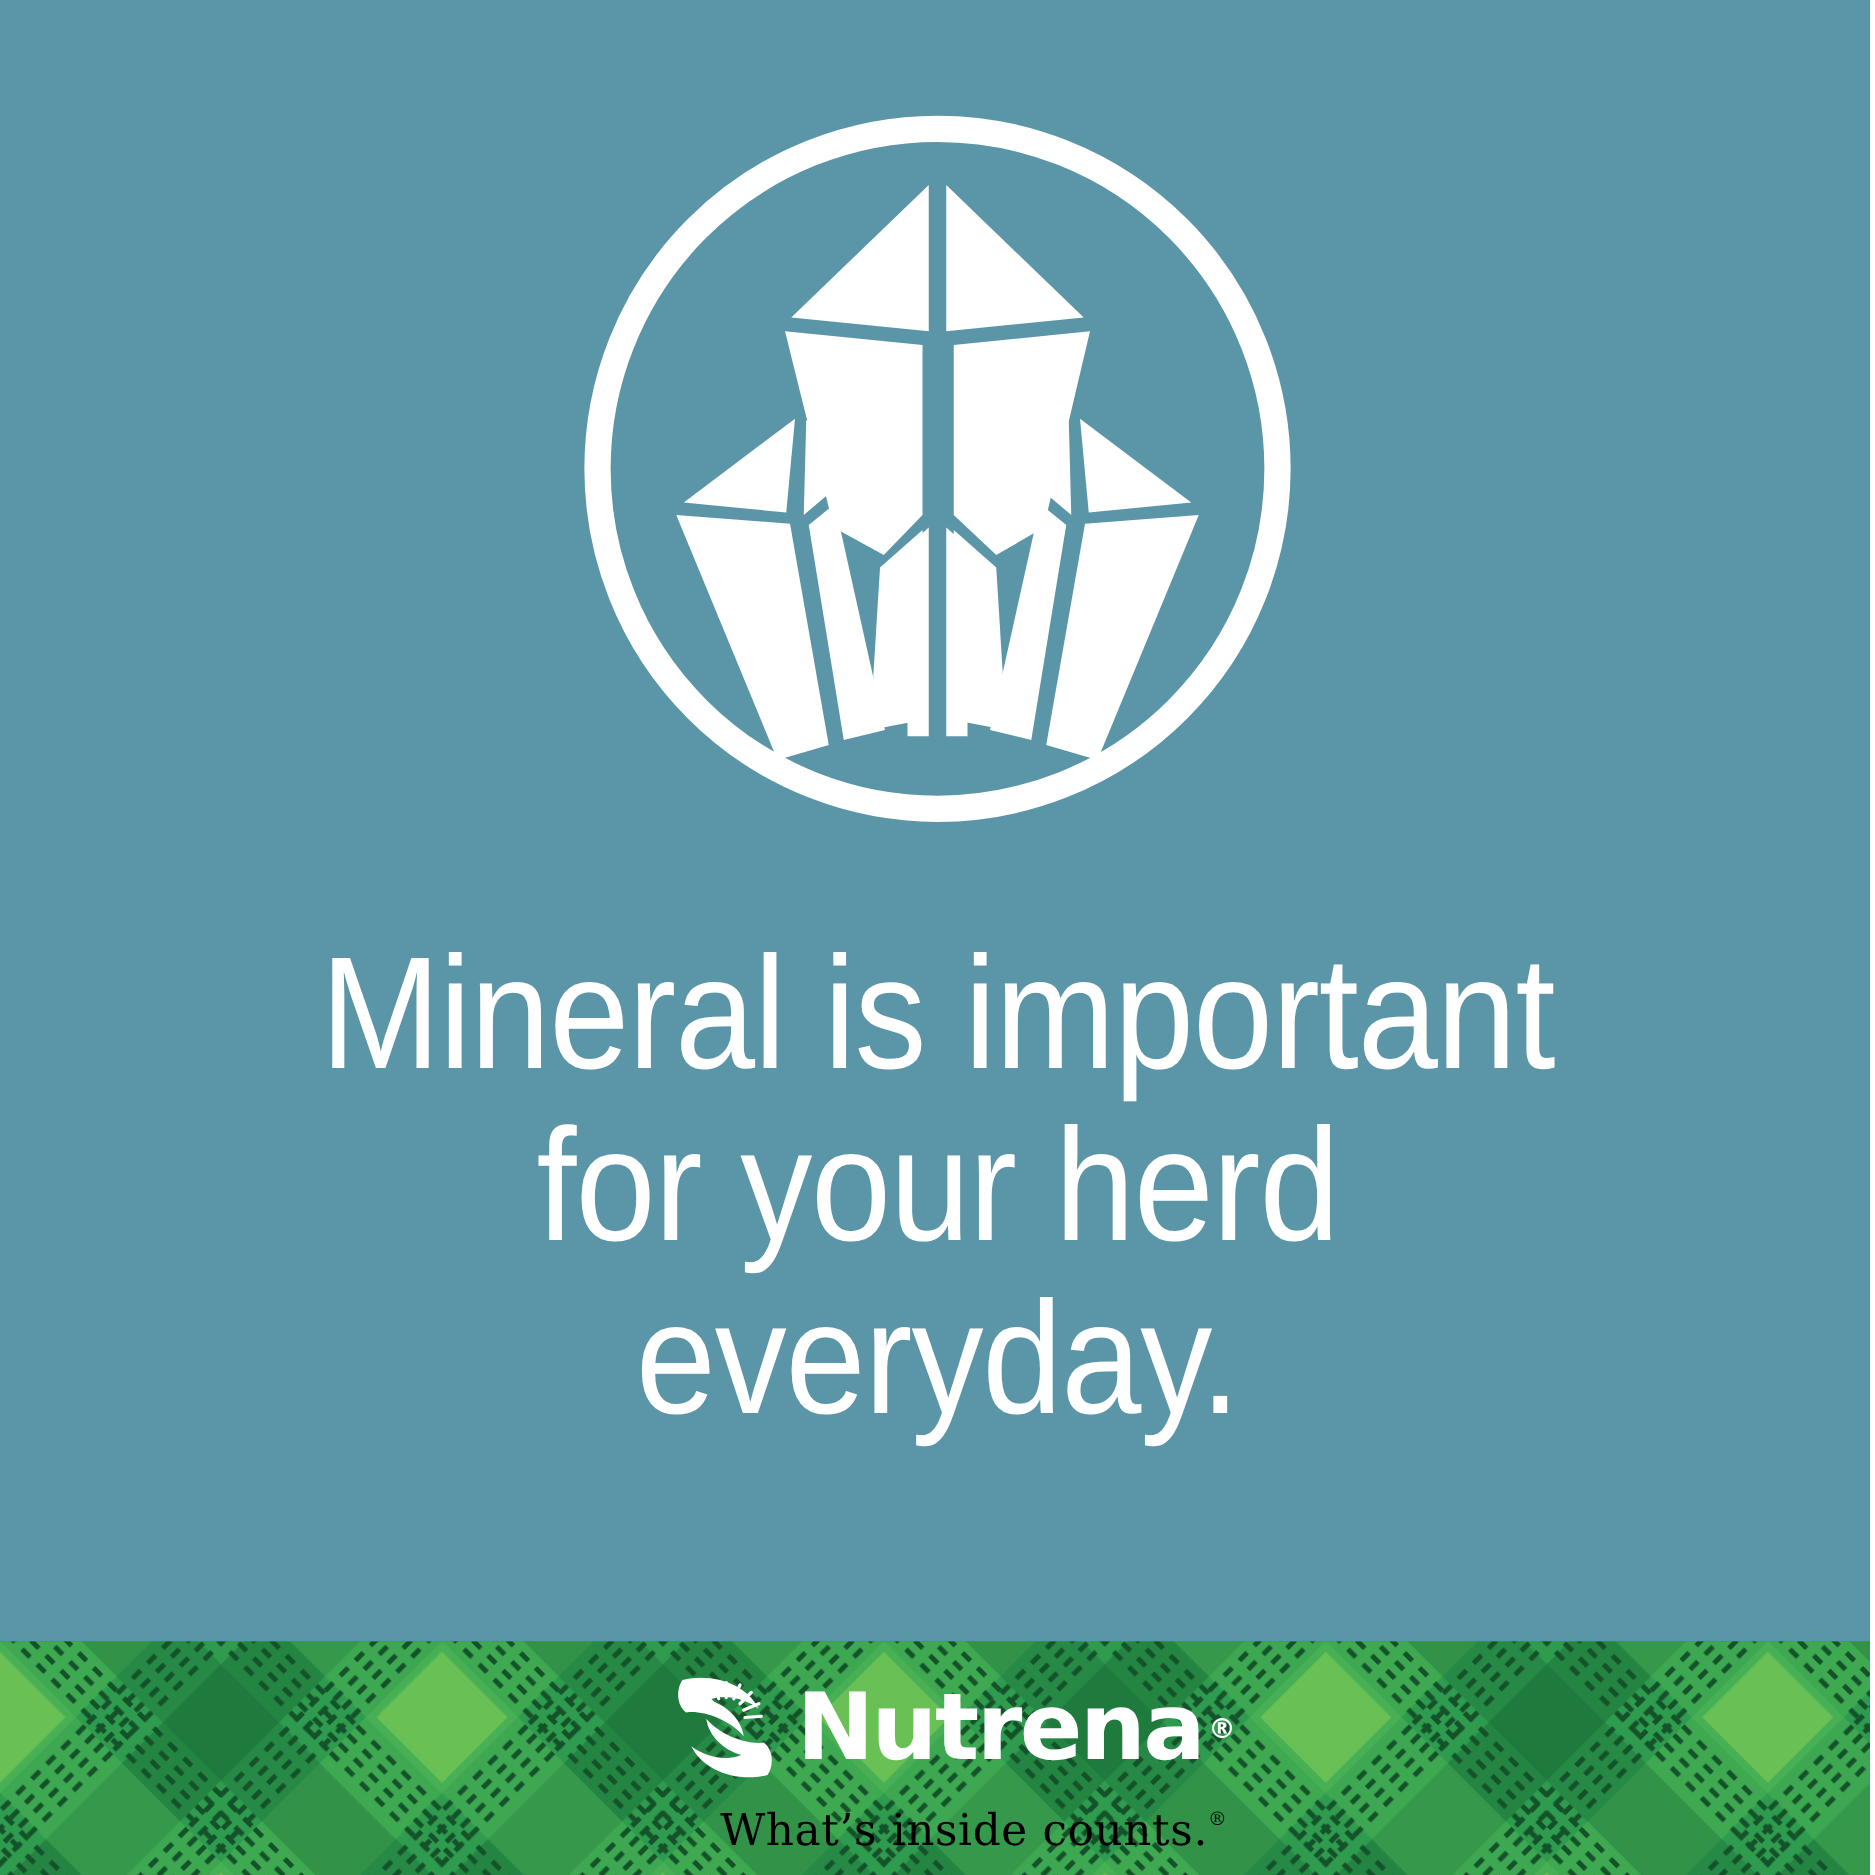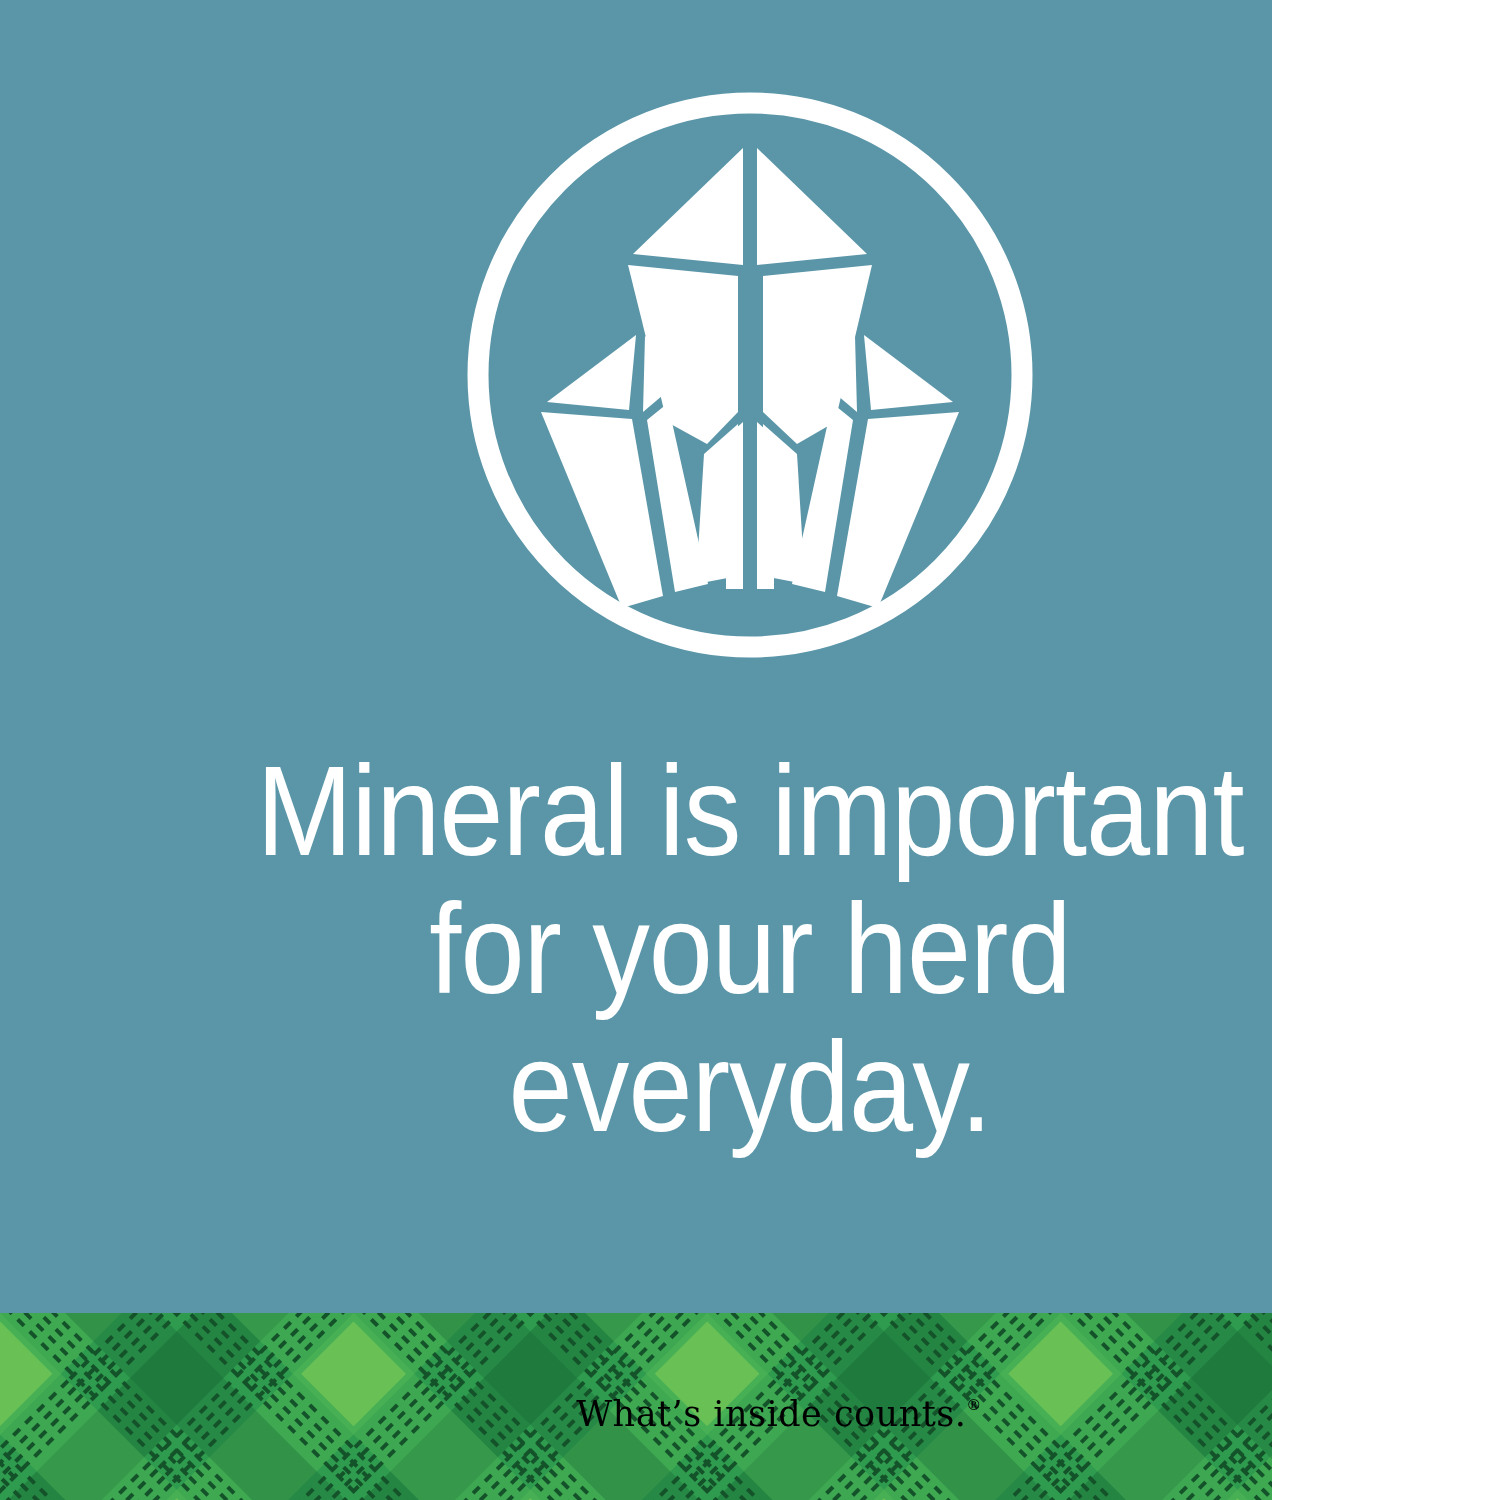--- a/index.html
+++ b/index.html
@@ -7,21 +7,21 @@
     margin: 0;
     padding: 0;
     background: #ffffff;
   }
   body {
     font-family: "Liberation Sans", sans-serif;
   }
 
   .card {
     position: relative;
-    width: 1272px;
+    width: 1496px;
     height: 1500px;
     overflow: hidden;
     background: #5a96a8;
   }
 
   
   .icon-wrap {
     position: absolute;
     left: 0;
     top: 92px;
@@ -236,20 +236,45 @@
             <line x1="0" y1="222" x2="250" y2="222"></line>
             <line x1="0" y1="232" x2="250" y2="232"></line>
             <line x1="0" y1="242" x2="250" y2="242"></line>
           </g>
         </pattern>
       </defs>
       <rect x="-200" y="-200" width="1900" height="700" fill="url(#tartan)"></rect>
     </svg>
 
     <div class="brand">
+      <div class="brand-row">
+
+        <svg class="brand-mark" viewBox="0 0 86 96" aria-hidden="true">
+          <g fill="#ffffff">
+
+            <path d="M9 10 C 33 4, 60 13, 70 33 C 58 24, 41 21, 30 26 C 44 30, 56 41, 58 55 C 46 41, 24 34, 12 36 C 4 30, 4 17, 9 10 Z"></path>
+
+            <path d="M77 86 C 53 92, 26 83, 16 63 C 28 72, 45 75, 56 70 C 42 66, 30 55, 28 41 C 40 55, 62 62, 74 60 C 82 66, 82 79, 77 86 Z"></path>
+
+            <g stroke="#ffffff" stroke-width="2.6" stroke-linecap="round">
+              <line x1="44" y1="24" x2="44" y2="12"></line>
+              <line x1="50" y1="25" x2="55" y2="14"></line>
+              <line x1="55" y1="29" x2="64" y2="20"></line>
+              <line x1="58" y1="34" x2="70" y2="29"></line>
+              <line x1="59" y1="40" x2="72" y2="39"></line>
+              <line x1="38" y1="25" x2="34" y2="14"></line>
+              <line x1="34" y1="29" x2="26" y2="21"></line>
+            </g>
+          </g>
+        </svg>
+
+        <div class="brand-word">
+          <span>Nutrena</span><span class="reg">®</span>
+        </div>
+      </div>
 
       <div class="tagline">
         <span>What’s inside counts.</span><span class="reg">®</span>
       </div>
     </div>
 
   </div>
 </div>
 
 </body></html>

